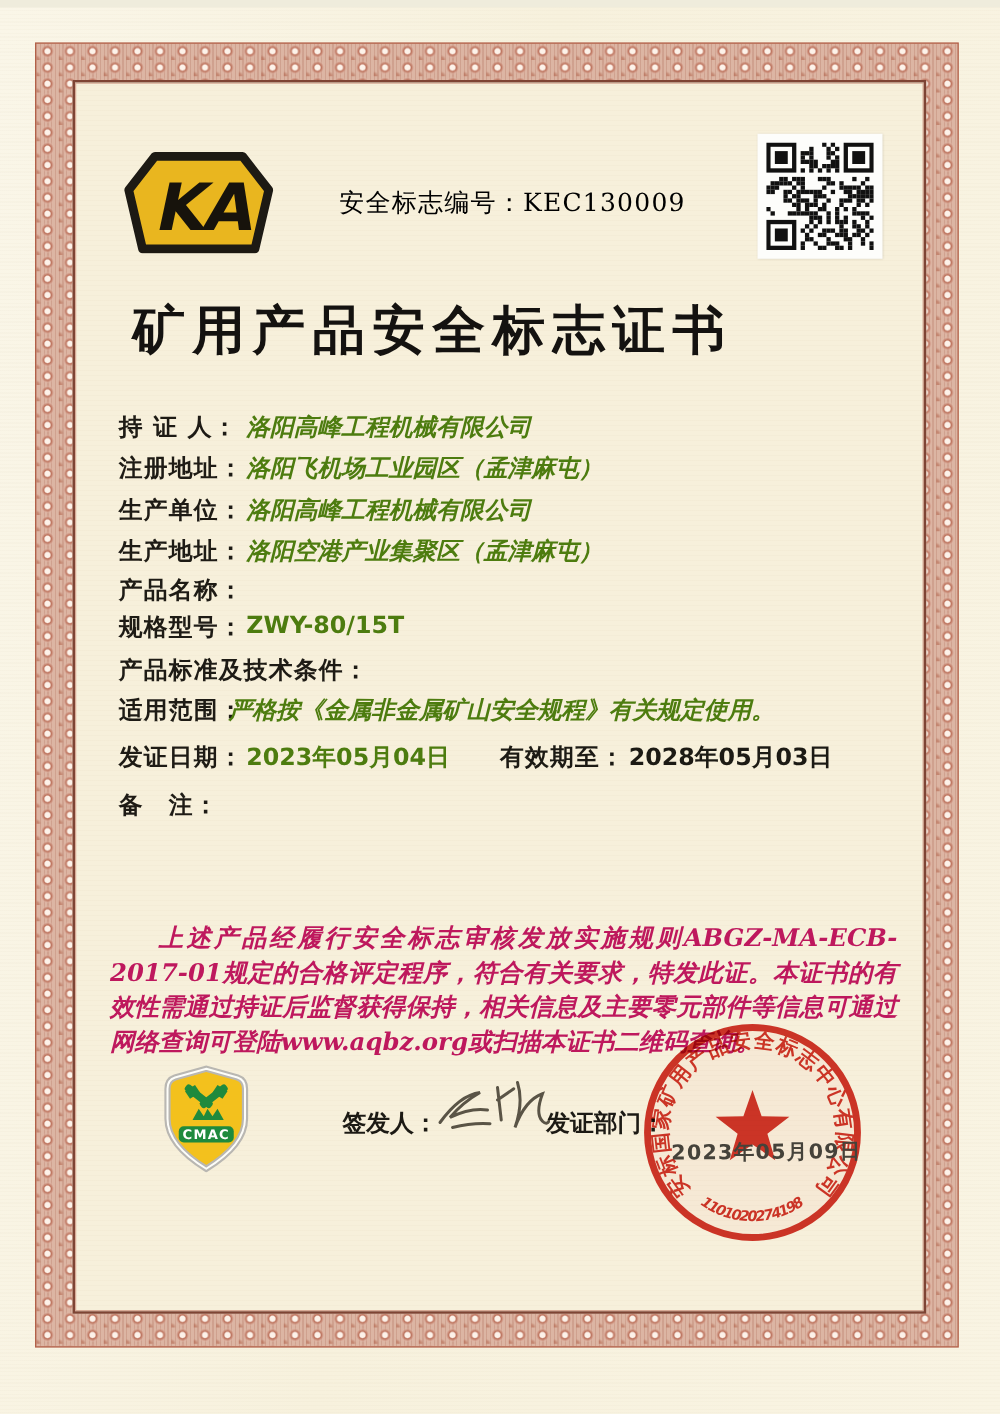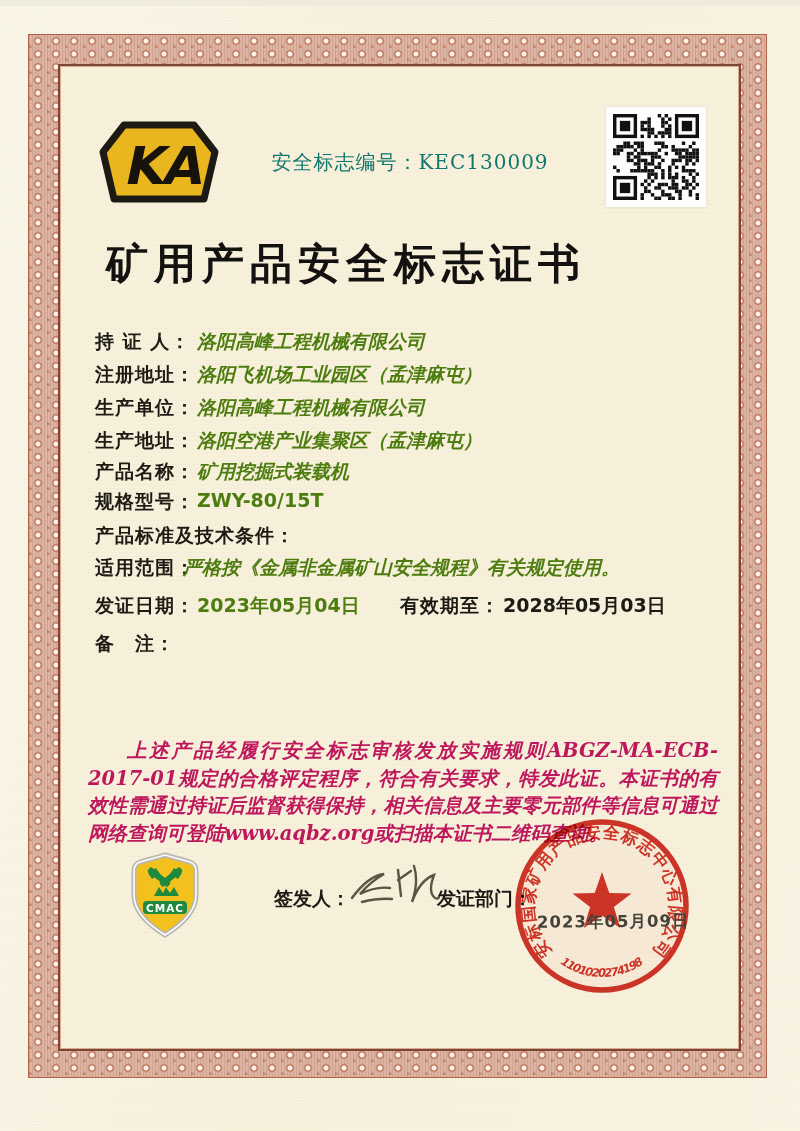--- a/index.html
+++ b/index.html
@@ -28,21 +28,21 @@
     background-size:18px 13px,18px 13px,auto;}
   .paper-inner{position:absolute;left:58px;top:64px;width:679px;height:983px;
     background:
       repeating-linear-gradient(0deg, rgba(130,95,40,.025) 0 1px, transparent 1px 4px),
       #f7f0db;
     border:2px solid #7e4434;
     box-shadow:0 0 0 1px #d8ab97 inset;}
   
   .ka-logo{position:absolute;left:99px;top:121px;width:120px;height:82px;}
   .cert-no{position:absolute;left:230px;top:149px;width:360px;text-align:center;
-    font-family:"DejaVu Serif","Liberation Serif",serif;font-size:20px;color:#0f766e;
+    font-family:"DejaVu Serif","Liberation Serif",serif;font-size:20px;color:#000000;
     letter-spacing:1px;}
   .qr-box{position:absolute;left:606px;top:107px;width:100px;height:100px;background:#fdfdfb;
     box-shadow:0 0 2px rgba(0,0,0,.12);}
   .qr-box svg{position:absolute;left:7px;top:7px;}
   
   .title{position:absolute;left:0;top:236px;width:692px;text-align:center;
     font-size:42px;font-weight:900;letter-spacing:6px;color:#141210;}
   
   .row{position:absolute;left:0;width:800px;height:26px;font-size:19px;}
   .lab{position:absolute;left:95px;font-weight:700;letter-spacing:1px;color:#1e1b15;white-space:pre;}
@@ -316,21 +316,20 @@
 <div class="row r3">
   <span class="lab">生产单位：</span>
   <span class="val kai">洛阳高峰工程机械有限公司</span>
 </div>
 <div class="row r4">
   <span class="lab">生产地址：</span>
   <span class="val kai">洛阳空港产业集聚区（孟津麻屯）</span>
 </div>
 <div class="row r5">
   <span class="lab">产品名称：</span>
-  <span class="val kai">矿用挖掘式装载机</span>
 </div>
 <div class="row r6">
   <span class="lab">规格型号：</span>
   <span class="val">ZWY-80/15T</span>
 </div>
 <div class="row r7">
   <span class="lab">产品标准及技术条件：</span>
 </div>
 <div class="row r8">
   <span class="lab">适用范围：</span>

